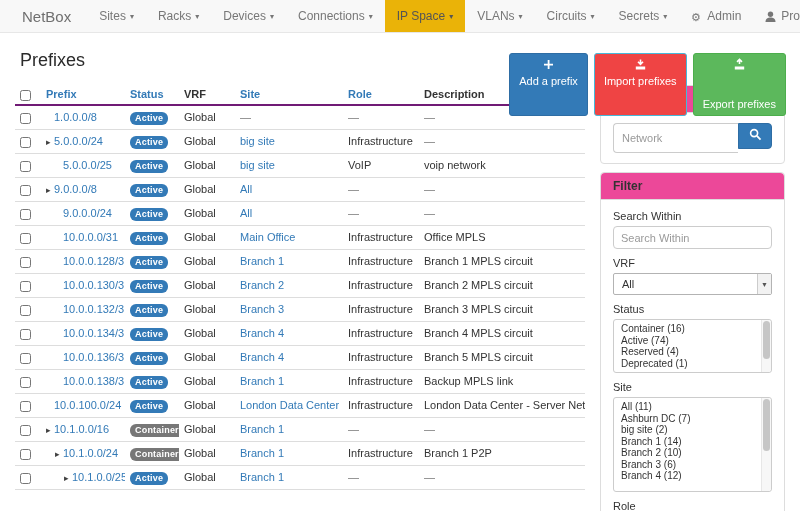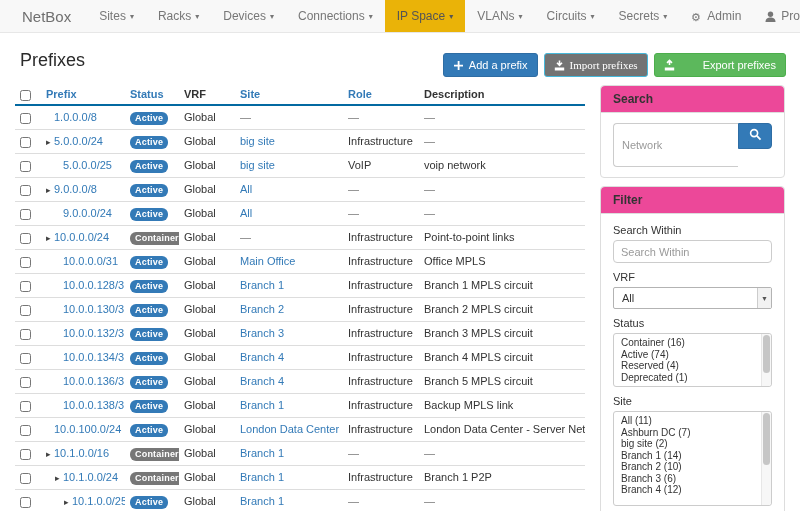--- a/index.html
+++ b/index.html
@@ -27,33 +27,33 @@
   .caret-down { font-size:8px; line-height:1; margin-top:1px; }
   .nav-right { margin-left:auto; display:flex; align-items:stretch; padding-right:12px; }
   .nav-right .nav-item { gap:5px; }
   .nav-ico { display:flex; align-items:center; }
 
   
   .page-header { position:relative; padding:0 15px; }
   h1 { font-size:18px; font-weight:400; color:#2b2b2b; margin:12px 0 10px 5px; line-height:30px; }
   .actions { position:absolute; top:8px; right:14px; display:flex; gap:6px; }
   .btn {
-    display:flex; align-items:flex-end; gap:5px;
+    display:flex; align-items:center; gap:5px;
     font-size:11px; color:#fff; padding:5px 9px; border-radius:3px;
-    border:1px solid transparent; cursor:pointer; font-family:inherit;
+    border:1px solid transparent; cursor:pointer; font-family:inherit;flex-direction:column;
   }
   .btn .glyph { display:flex; align-items:center; font-weight:bold; }
 
   
   .main { display:flex; gap:15px; padding:0 15px; align-items:flex-start; }
   .table-wrap { flex:1; min-width:0; }
 
   
   table { width:100%; border-collapse:collapse; font-size:11px; table-layout:fixed; }
-  th { text-align:left; font-weight:bold; padding:3px 5px; border-bottom:2px solid #0369a1; color:#333; }
+  th { text-align:left; font-weight:bold; padding:3px 5px; border-bottom:2px solid #701a75; color:#333; }
   th.link-th { color:#337ab7; cursor:pointer; }
   td { padding:4px 5px; border-bottom:1px solid #ddd; line-height:14px; white-space:nowrap; overflow:hidden; }
   col.c-cb { width:26px; } col.c-prefix { width:84px; } col.c-status { width:54px; }
   col.c-vrf { width:56px; } col.c-site { width:108px; } col.c-role { width:76px; }
   input[type=checkbox] { width:11px; height:11px; margin:0; vertical-align:middle; }
   .indent { display:inline-block; height:1px; }
   .row-caret { display:inline-block; width:8px; font-size:9px; color:#404040; cursor:pointer; }
   .badge {
     display:inline-block; padding:2px 5px; font-size:9px; font-weight:bold;
     color:#fff; border-radius:6px; line-height:1; letter-spacing:.2px;
@@ -63,21 +63,21 @@
   
   .sidebar { width:185px; flex:none; }
   .panel { border:1px solid #ddd; border-radius:4px; margin-bottom:8px; background:#fff; }
   .panel-heading {
     background:#ec4899; border-bottom:1px solid #ddd; padding:6px 12px;
     font-size:12px; font-weight:bold; color:#333; border-radius:4px 4px 0 0;
   }
   .panel-body { padding:10px 12px; }
   .input-group { display:flex; }
   .input-group input {
-    flex:1; min-width:0; height:44px; border:1px solid #ccc;
+    flex:1; min-width:0; height:30px; border:1px solid #ccc;
     border-right:none; border-radius:4px 0 0 4px; padding:0 8px;
     font-size:11px; font-family:inherit; color:#333; outline:none;
   }
   input::placeholder { color:#9a9a9a; }
   .search-btn {
     width:34px; height:26px; background:#337ab7; border:1px solid #2e6da4;
     border-radius:0 4px 4px 0; display:flex; align-items:center; justify-content:center; cursor:pointer;
   }
   .field { margin-bottom:8px; }
   .field > label { display:block; font-size:11px; color:#333; margin-bottom:4px; font-weight:400; }
@@ -174,21 +174,21 @@
       <button class="btn" style="background: rgb(51, 122, 183); border-color: rgb(46, 109, 164);">
         <span class="glyph">
           <span class="nav-ico">
             <svg width="11" height="11" viewBox="0 0 11 11" overflow="visible">
               <path d="M4.7 1 h1.8 v3.7 H10 v1.8 H6.5 V10 H4.7 V6.5 H1 V4.7 h3.7 Z" fill="#ffffff"></path>
             </svg>
           </span>
         </span>
         <span>Add a prefix</span>
       </button>
-      <button class="btn" style="background: #737373; border-color: rgb(70, 184, 218); font-family: Liberation Serif, serif;">
+      <button class="btn" style="background: #ef4444; border-color: rgb(70, 184, 218);">
         <span class="glyph">
           <span class="nav-ico">
             <svg width="11" height="11" viewBox="0 0 11 11" overflow="visible">
               <path d="M5.5 0.5 v4.2 M3 2.8 l2.5 2.6 2.5-2.6" stroke="#ffffff" stroke-width="1.6" fill="none"></path>
               <path d="M0.8 7.5 h9.4 v3 H0.8 Z" fill="#ffffff"></path>
             </svg>
           </span>
         </span>
         <span>Import prefixes</span>
       </button>
@@ -271,29 +271,20 @@
             <td><input type="checkbox" style=""></td>
             <td><span class="indent" style="width: 9px;"></span><span class="row-caret"></span><a>9.0.0.0/24</a></td>
             <td><span class="badge" style="background: rgb(51, 122, 183);">Active</span></td>
             <td>Global</td>
             <td><a>All</a></td>
             <td><span class="dash">—</span></td>
             <td><span class="dash">—</span></td>
           </tr>
           <tr>
             <td><input type="checkbox" style=""></td>
-            <td><span class="indent" style="width: 0px;"></span><span class="row-caret">▸</span><a>10.0.0.0/24</a></td>
-            <td><span class="badge" style="background: rgb(119, 119, 119);">Container</span></td>
-            <td>Global</td>
-            <td><span class="dash">—</span></td>
-            <td><span class="">Infrastructure</span></td>
-            <td><span class="">Point-to-point links</span></td>
-          </tr>
-          <tr>
-            <td><input type="checkbox" style=""></td>
             <td><span class="indent" style="width: 9px;"></span><span class="row-caret"></span><a>10.0.0.0/31</a></td>
             <td><span class="badge" style="background: rgb(51, 122, 183);">Active</span></td>
             <td>Global</td>
             <td><a>Main Office</a></td>
             <td><span class="">Infrastructure</span></td>
             <td><span class="">Office MPLS</span></td>
           </tr>
           <tr>
             <td><input type="checkbox" style=""></td>
             <td><span class="indent" style="width: 9px;"></span><span class="row-caret"></span><a>10.0.0.128/31</a></td>

